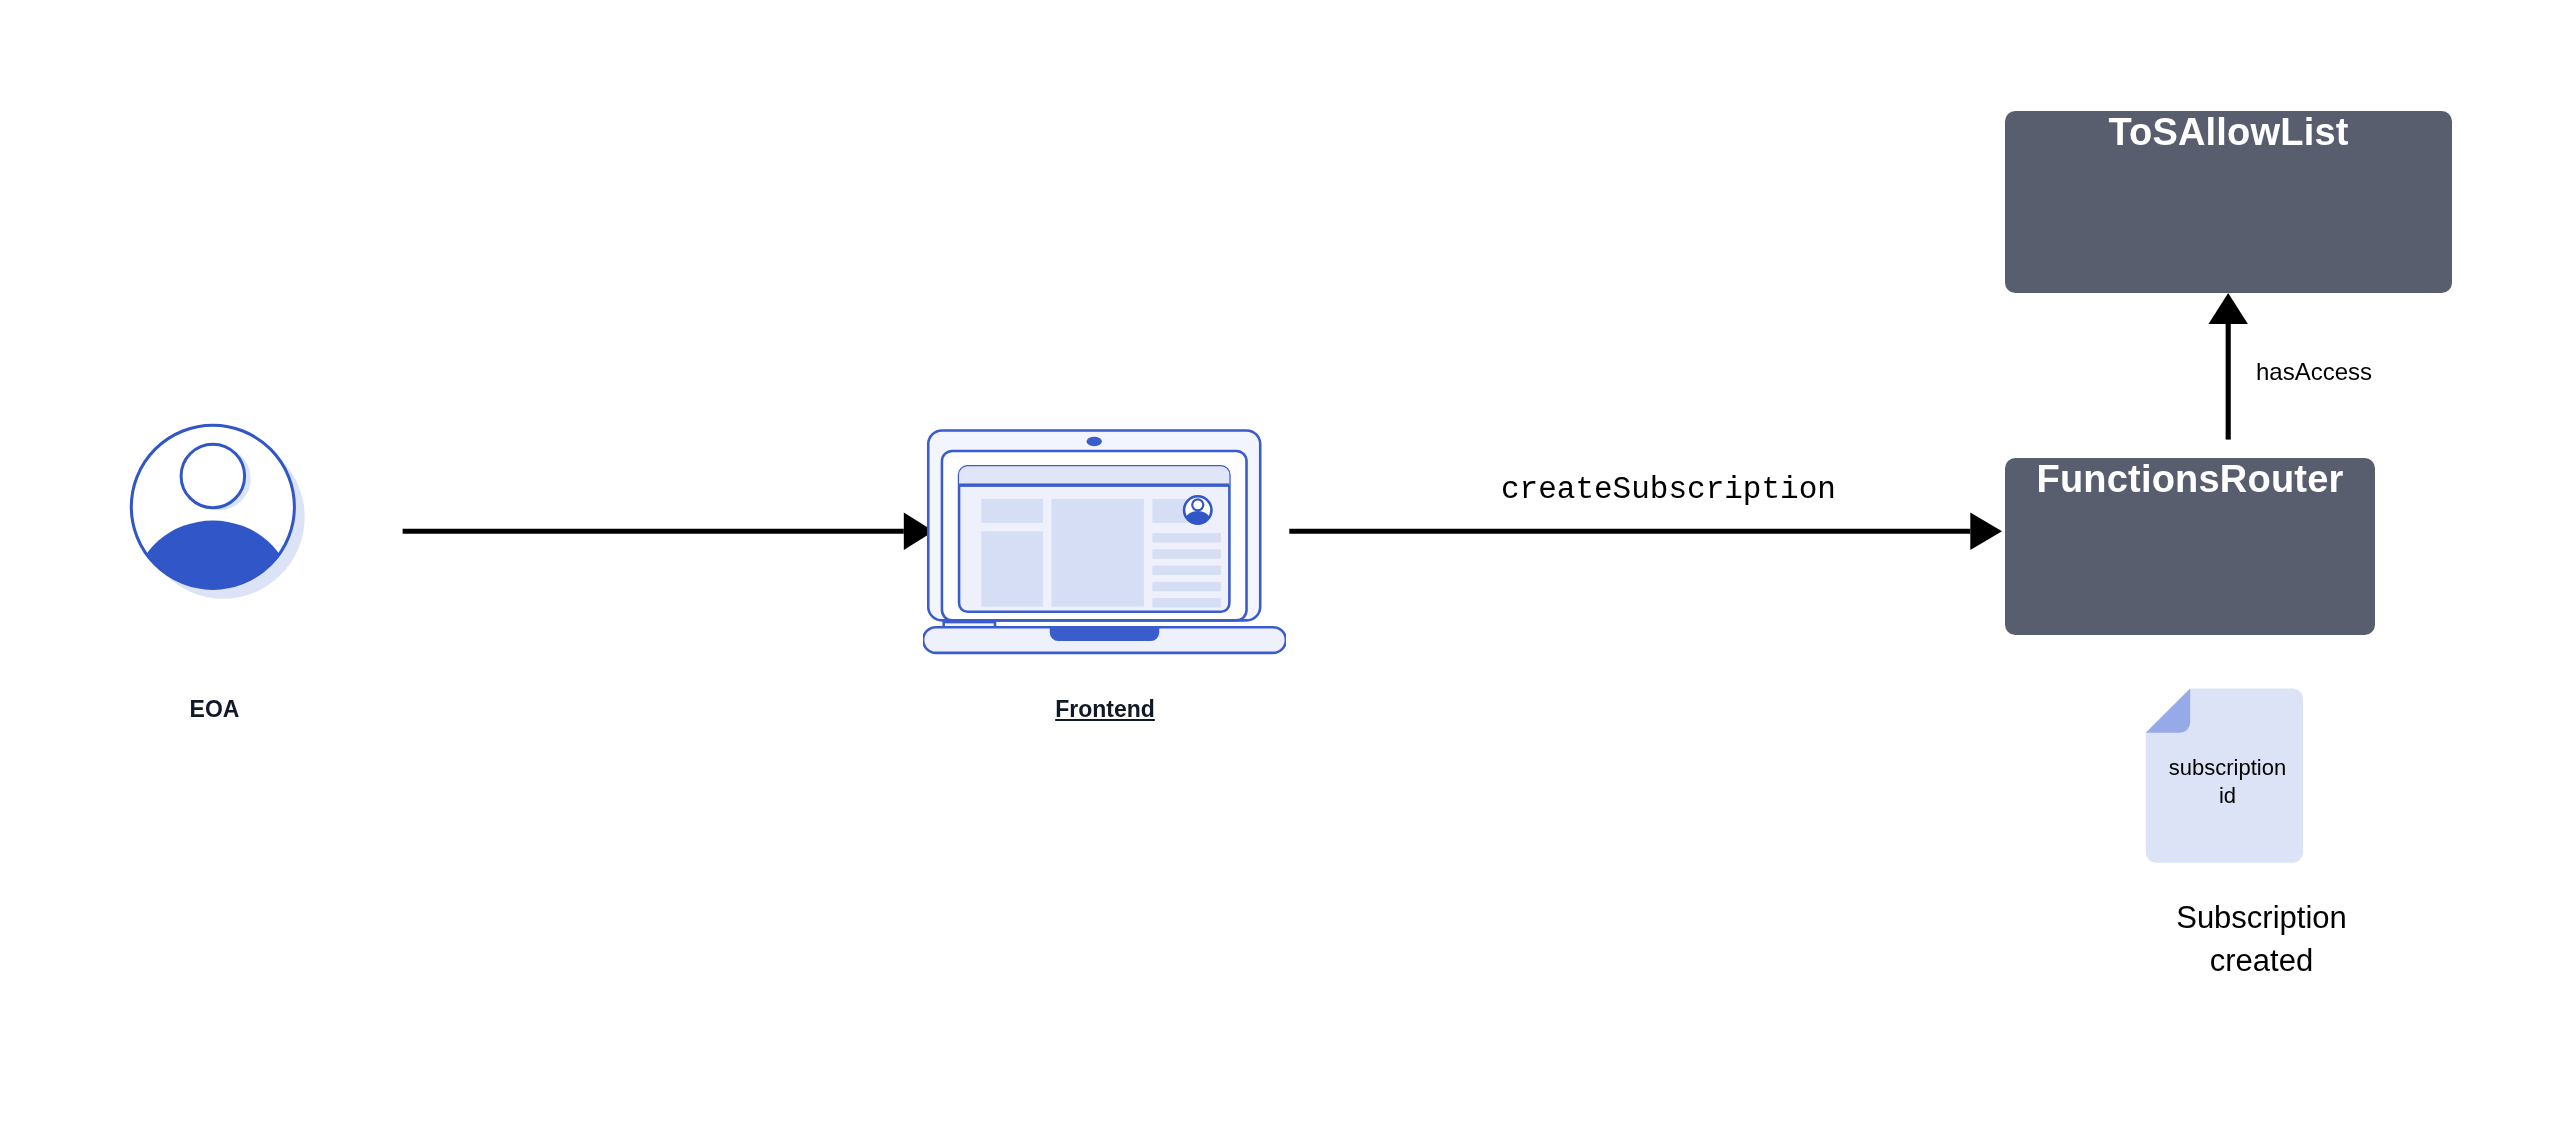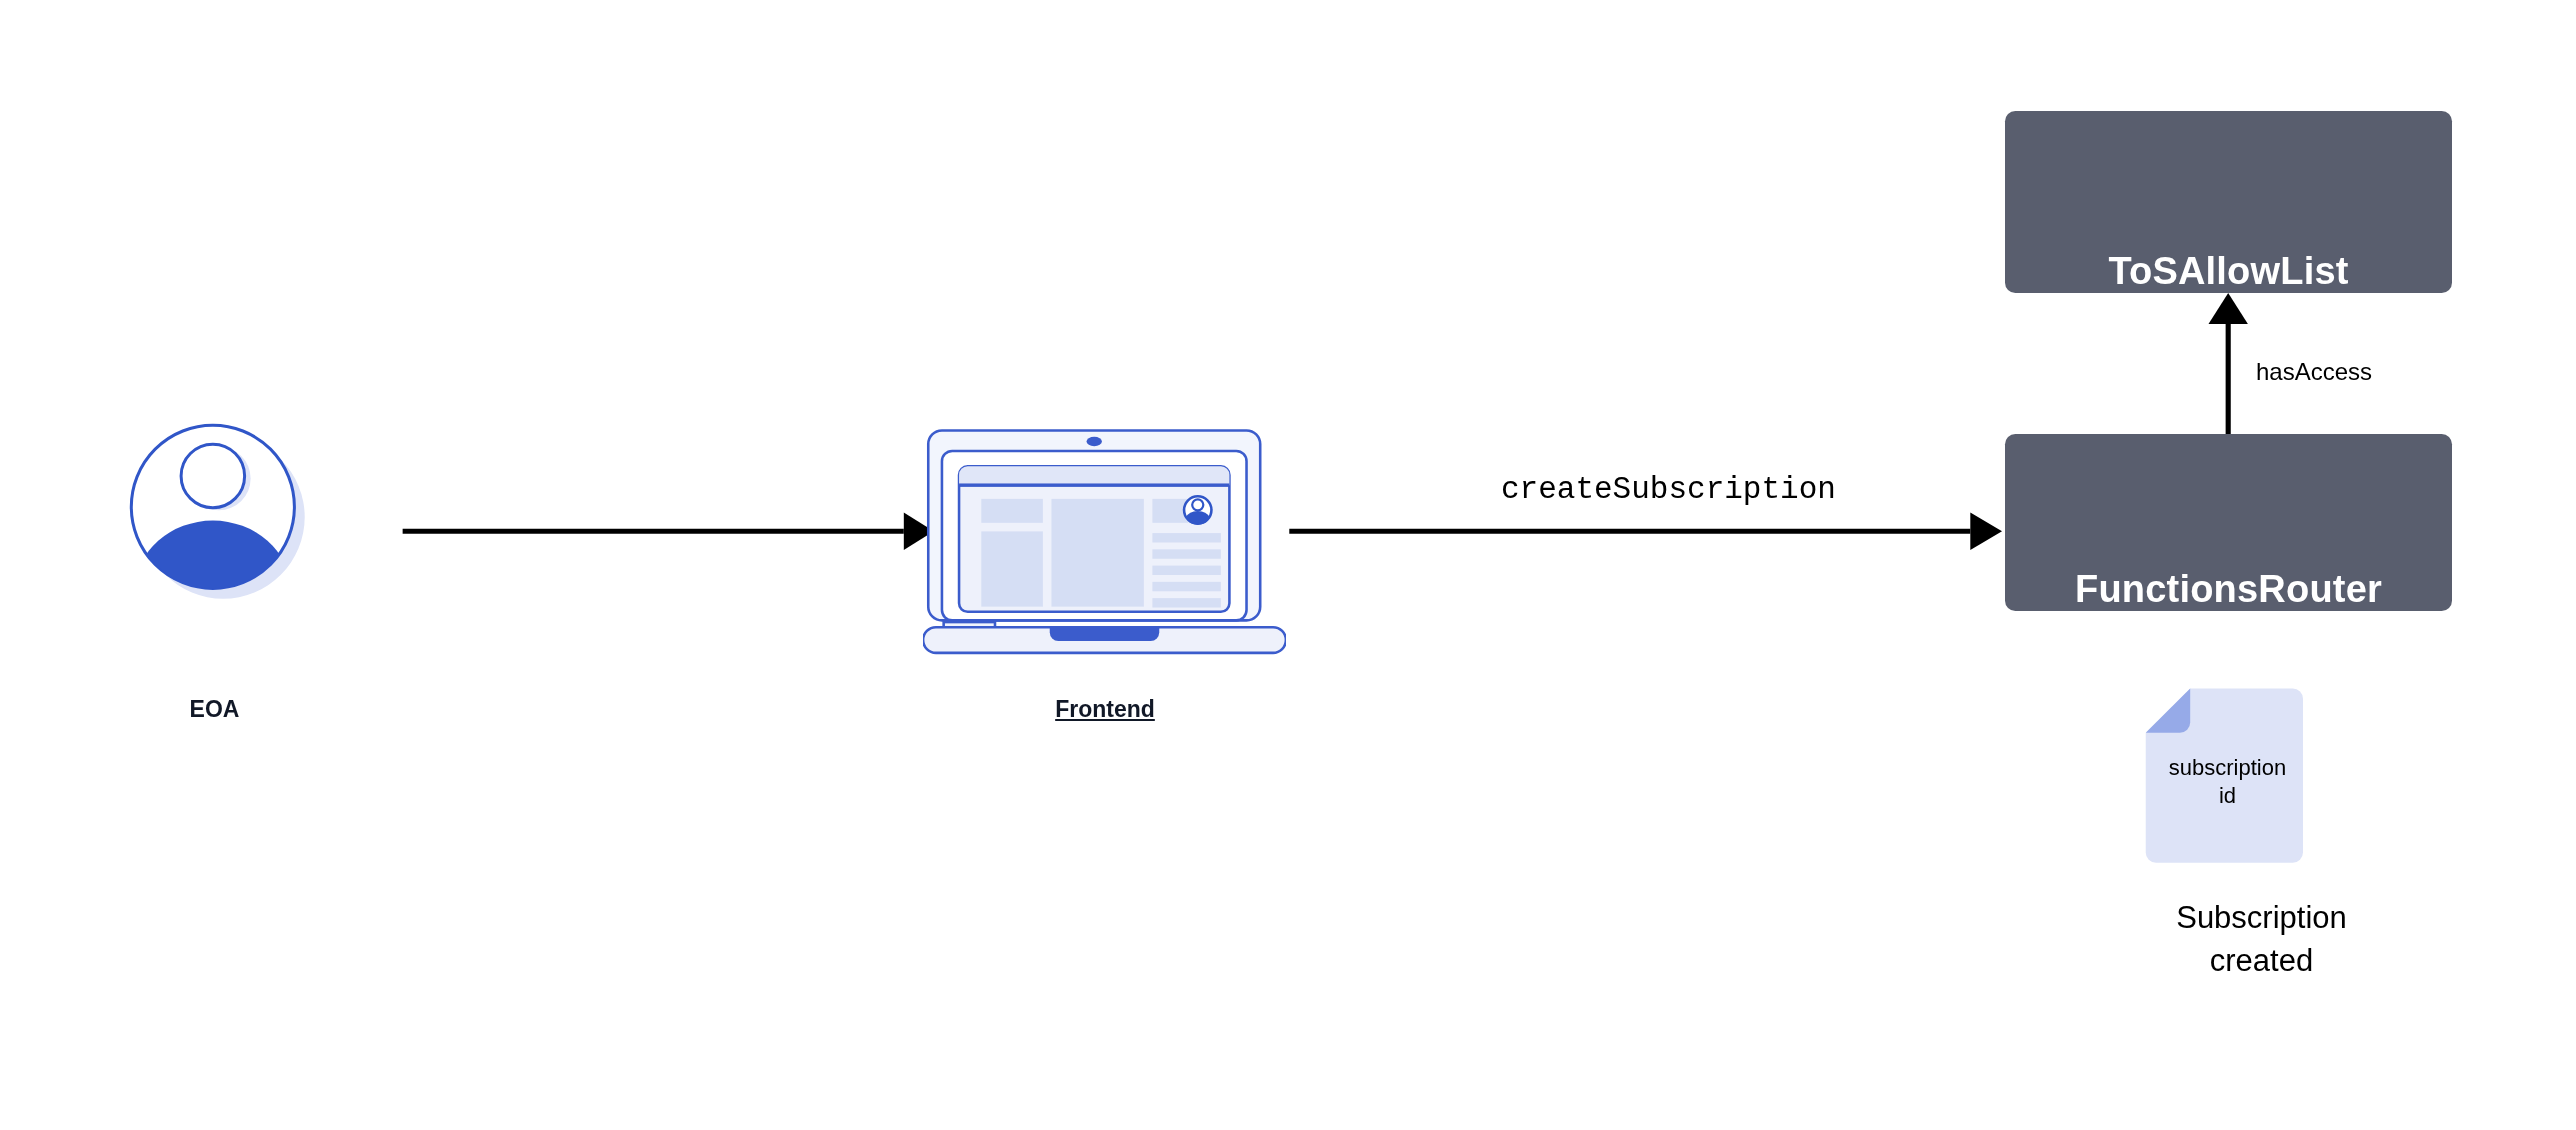--- a/index.html
+++ b/index.html
@@ -26,43 +26,43 @@
   .node {
     position: absolute;
   }
 
   
   .box {
     position: absolute;
     background: #595e6e;
     border-radius: 10.3px;
     display: flex;
-    align-items: flex-end;
+    align-items: flex-start;
     justify-content: center;
     box-sizing: border-box;
   }
   .box-label {
     color: #ffffff;
     font-family: "Liberation Sans", sans-serif;
     font-weight: bold;
     font-size: 38px;
     letter-spacing: 0.2px;
     white-space: nowrap;
   }
 
   #box-tos {
     left: 2005px;
     top: 111px;
     width: 447px;
     height: 182px;
   }
   #box-router {
     left: 2005px;
-    top: 434px;
-    width: 447px;
+    top: 458px;
+    width: 370px;
     height: 177px;
   }
 
   
   .edge-label {
     position: absolute;
     color: #000000;
     white-space: nowrap;
   }
   #label-createsubscription {

